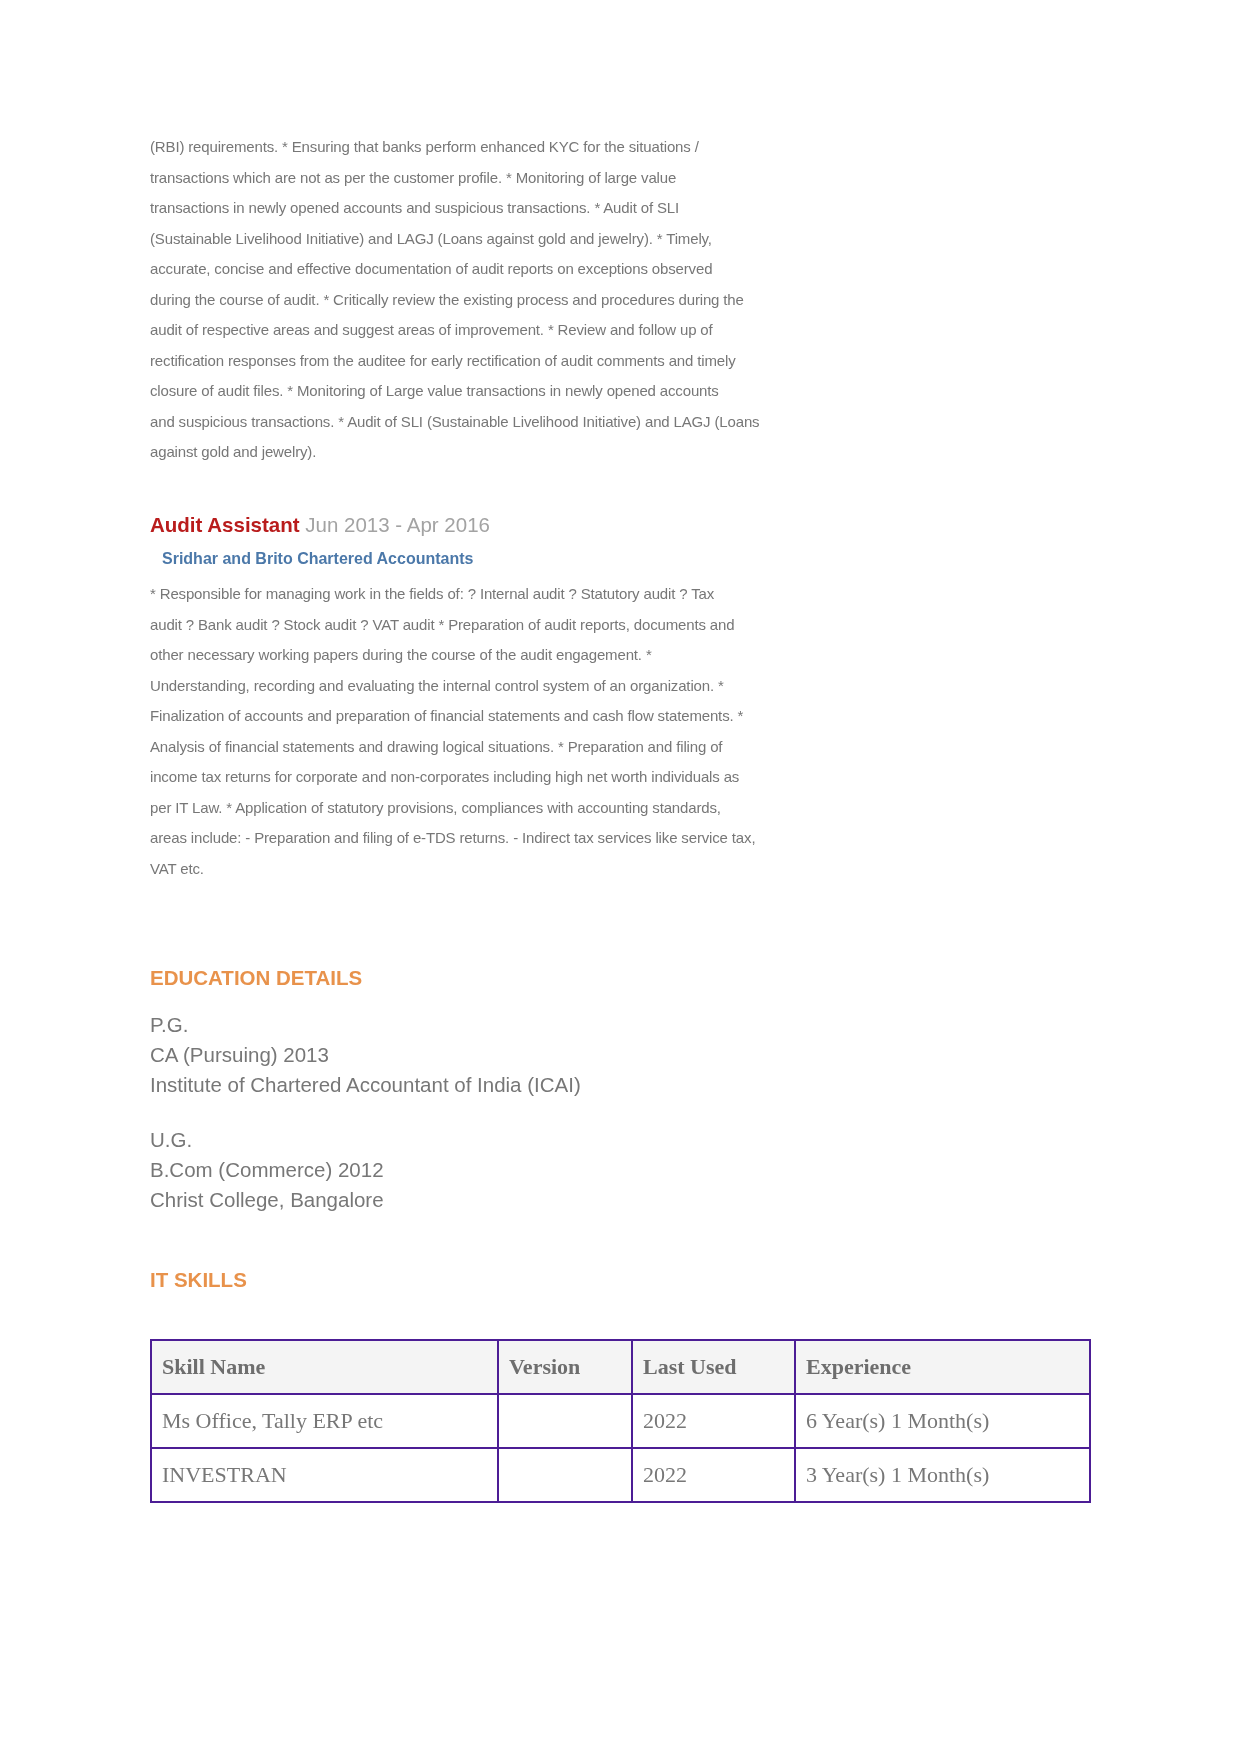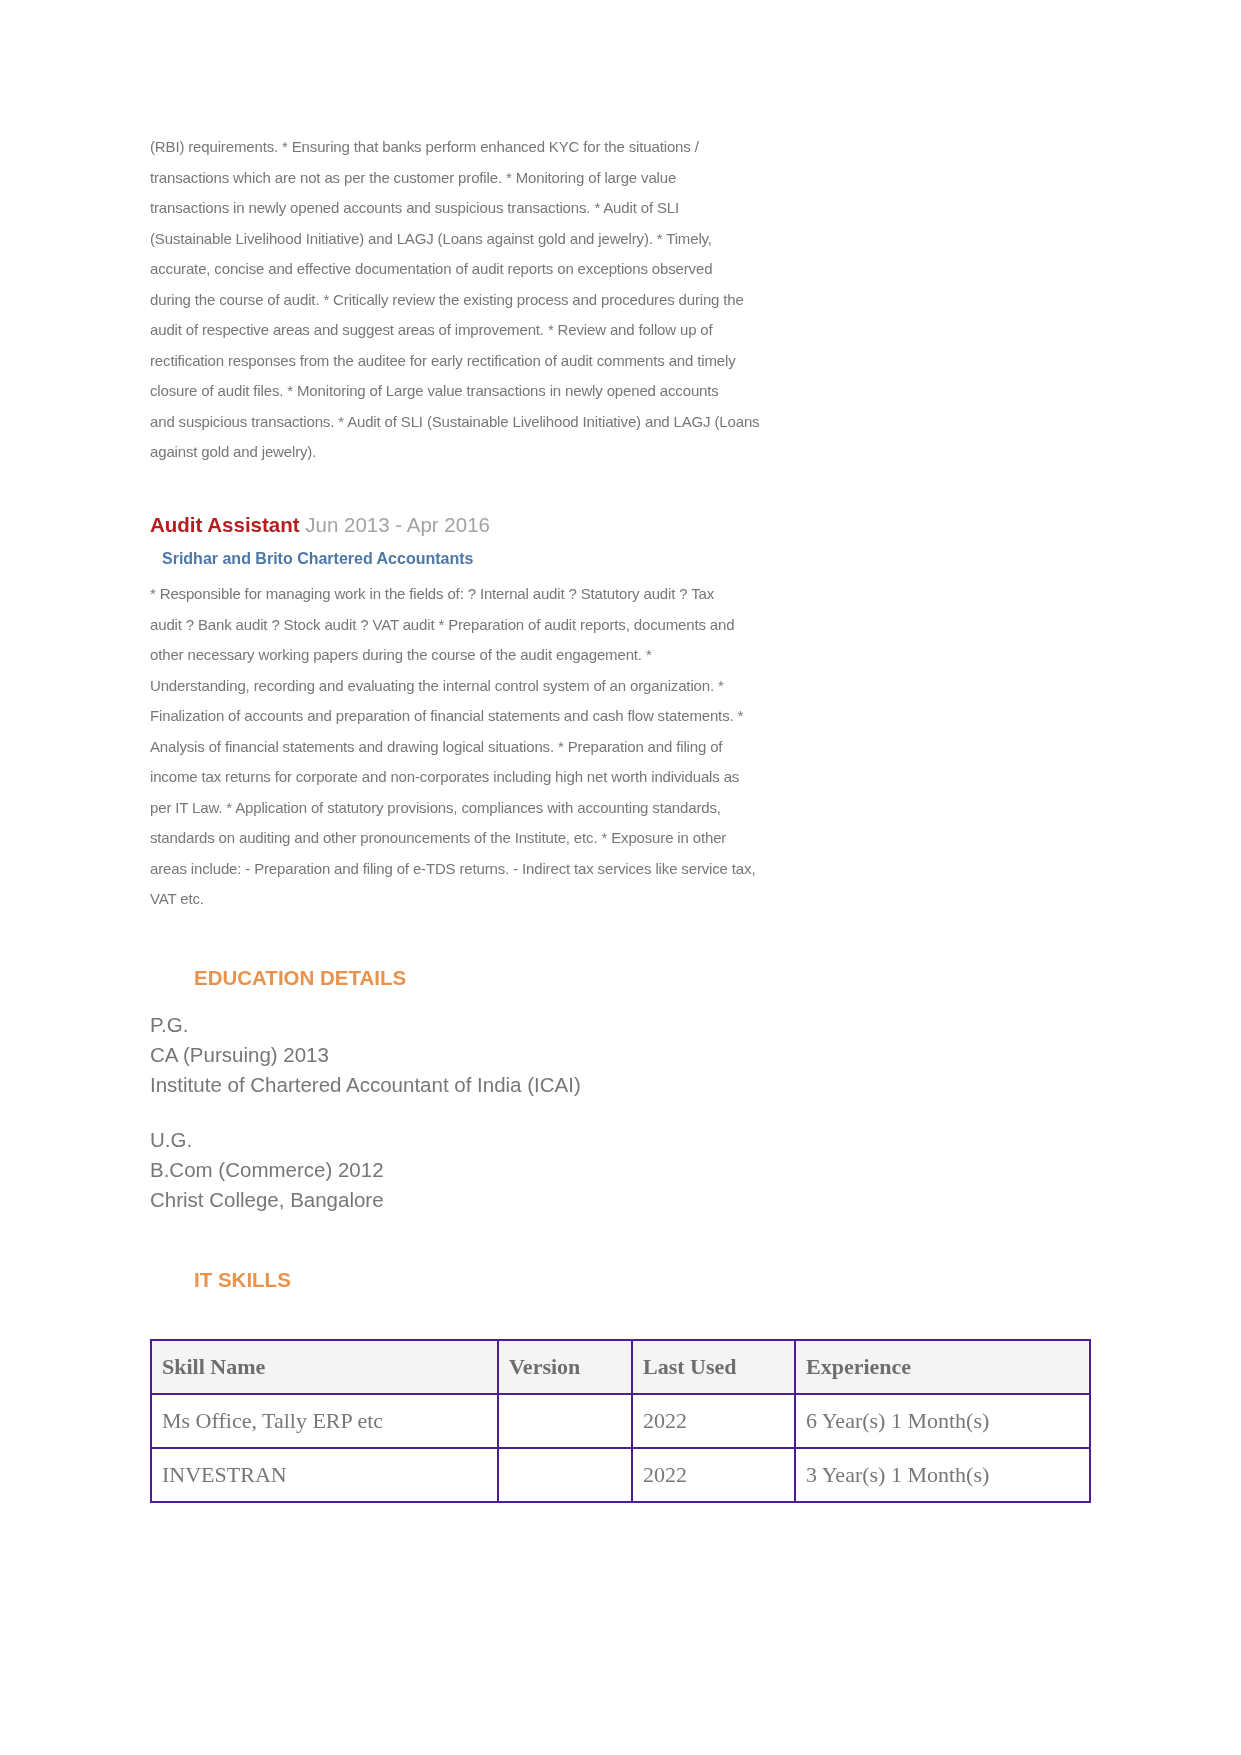--- a/index.html
+++ b/index.html
@@ -6,21 +6,21 @@
   body { width: 1241px; height: 1755px; position: relative; overflow: hidden;
          font-family: "Liberation Sans", sans-serif; color: #767676; }
   .page { position: absolute; left: 150px; top: 0; width: 945px; }
   .para { position: absolute; left: 0; font-size: 15px; line-height: 30.5px; color: #777777;
           white-space: nowrap; letter-spacing: -0.15px; }
   .line { display: block; }
   .job-title { position: absolute; left: 0; top: 510px; font-size: 20.5px; line-height: 30px; white-space: nowrap; }
   .job-title .role { font-weight: bold; color: #b91c1c; }
   .job-title .dates { color: #a3a3a3; }
   .company { position: absolute; left: 12px; top: 544px; font-size: 16px; line-height: 30px; font-weight: bold; color: #4b78a9; white-space: nowrap; }
-  .section-heading { position: absolute; left: 0; font-size: 20.5px; font-weight: bold; color: #e8924b; line-height: 30px; white-space: nowrap; margin-left: 44px; }
+  .section-heading { position: absolute; left: 0; font-size: 20.5px; font-weight: bold; color: #e8924b; line-height: 30px; white-space: nowrap; }
   .edu-line { position: absolute; left: 0; font-size: 20.5px; line-height: 30px; color: #777777; white-space: nowrap; }
   table.skills { position: absolute; left: 0; top: 1339px; width: 941px; border-collapse: collapse;
                  font-family: "Liberation Serif", serif; font-size: 22px; color: #777777; }
   table.skills th, table.skills td { border: 2px solid #4c1d95; text-align: left; padding: 0 10px; height: 52px; }
   table.skills th { background: #f4f4f4; font-weight: bold; color: #6e6e6e; }
 </style>
 </head>
 <body>
 
 <div class="page">
@@ -47,21 +47,20 @@
 
   <div class="para" style="top:579px;">
     <span class="line">* Responsible for managing work in the fields of: ? Internal audit ? Statutory audit ? Tax</span>
     <span class="line">audit ? Bank audit ? Stock audit ? VAT audit * Preparation of audit reports, documents and</span>
     <span class="line">other necessary working papers during the course of the audit engagement. *</span>
     <span class="line">Understanding, recording and evaluating the internal control system of an organization. *</span>
     <span class="line">Finalization of accounts and preparation of financial statements and cash flow statements. *</span>
     <span class="line">Analysis of financial statements and drawing logical situations. * Preparation and filing of</span>
     <span class="line">income tax returns for corporate and non-corporates including high net worth individuals as</span>
     <span class="line">per IT Law. * Application of statutory provisions, compliances with accounting standards,</span>
-    <span class="line">standards on auditing and other pronouncements of the Institute, etc. * Exposure in other</span>
     <span class="line">areas include: - Preparation and filing of e-TDS returns. - Indirect tax services like service tax,</span>
     <span class="line">VAT etc.</span>
   </div>
 
   <div class="section-heading" style="top:963px;">EDUCATION DETAILS</div>
 
   <div class="edu-line" style="top:1010px;">P.G.</div>
   <div class="edu-line" style="top:1040px;">CA (Pursuing) 2013</div>
   <div class="edu-line" style="top:1070px;">Institute of Chartered Accountant of India (ICAI)</div>
 

